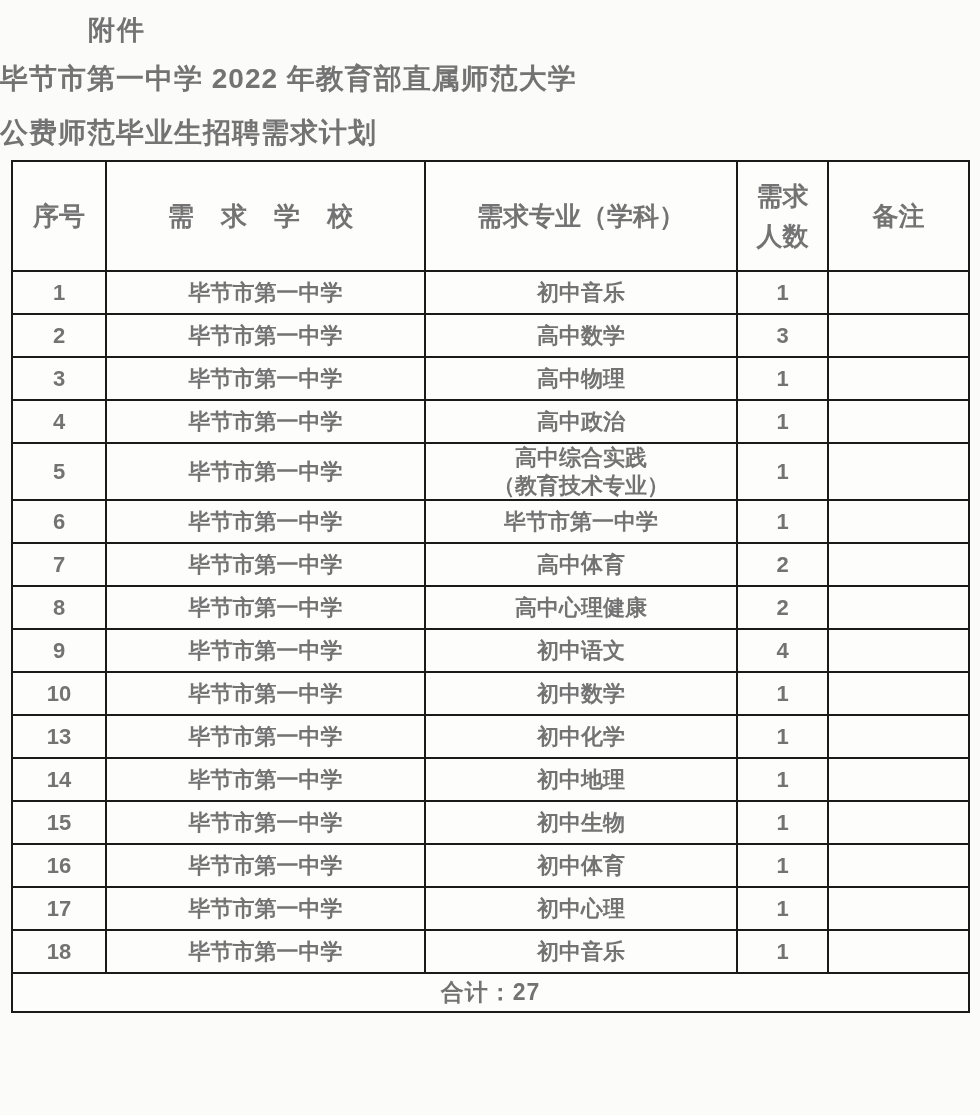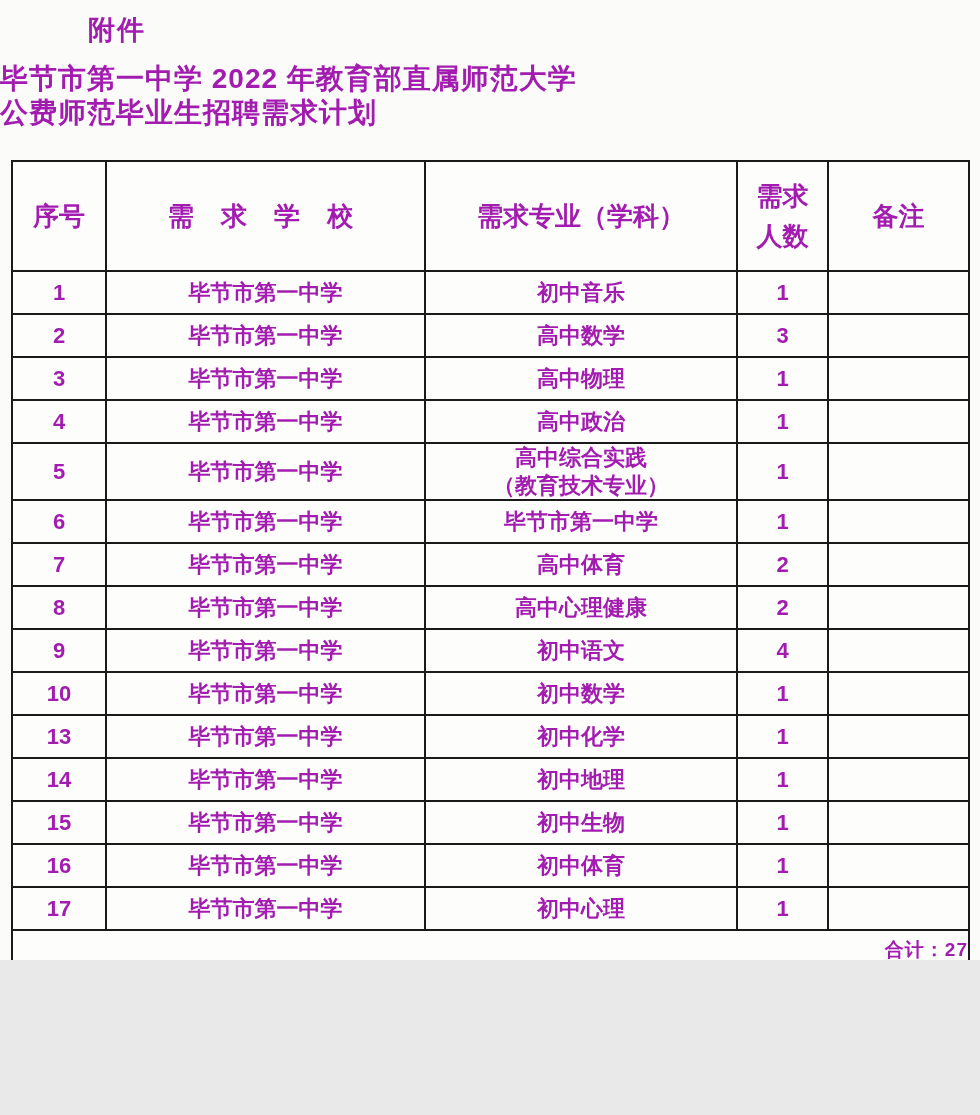--- a/index.html
+++ b/index.html
@@ -3,44 +3,44 @@
 <meta charset="utf-8">
 <style>
   html, body {
     margin: 0;
     padding: 0;
     background: #e9e9e9;
   }
   .page {
     position: relative;
     width: 980px;
-    height: 960px;
+    height: 1115px;
     margin: 0 auto;
     background: #fbfbfa;
-    color: #a21caf;
+    color: #737373;
     font-family: "Liberation Sans", "DejaVu Sans", sans-serif;
     font-weight: 700;
     overflow: hidden;
   }
   .attachment {
     position: absolute;
     left: 88px;
     top: 12px;
     font-size: 27px;
     letter-spacing: 2px;
   }
   .title-line {
     position: absolute;
     left: 0;
     width: 100%;
     font-size: 28px;
     letter-spacing: 1px;
   }
   .title-line.l1 { top: 60px; }
-  .title-line.l2 { top: 94px; }
+  .title-line.l2 { top: 114px; }
 
   table.req-table {
     position: absolute;
     left: 11px;
     top: 160px;
     width: 957px;
     border-collapse: collapse;
     table-layout: fixed;
     background: #fdfdfc;
   }
@@ -62,23 +62,22 @@
   .req-table tbody td {
     height: 41px;
     font-size: 22px;
     line-height: 1.25;
   }
   .req-table tbody td.c-subject { font-size: 22px; }
   .req-table tbody td.c-no,
   .req-table tbody td.c-count { font-size: 22px; }
   .req-table tfoot td {
     height: 37px;
-    font-size: 19px;
+    font-size: 23px;
     letter-spacing: 1px;
-    text-align: right;
   }
 </style>
 </head>
 <body>
 
 <div class="page">
 
   <div class="attachment">附件</div>
 
   <div class="title-line l1">毕节市第一中学 2022 年教育部直属师范大学</div>
@@ -203,20 +202,27 @@
           <td class="c-count">1</td>
           <td class="c-remark"></td>
         </tr>
         <tr>
           <td class="c-no">17</td>
           <td class="c-school">毕节市第一中学</td>
           <td class="c-subject">初中心理</td>
           <td class="c-count">1</td>
           <td class="c-remark"></td>
         </tr>
+        <tr>
+          <td class="c-no">18</td>
+          <td class="c-school">毕节市第一中学</td>
+          <td class="c-subject">初中音乐</td>
+          <td class="c-count">1</td>
+          <td class="c-remark"></td>
+        </tr>
       </tbody>
     <tfoot>
       <tr>
         <td colspan="5">合计：27</td>
       </tr>
     </tfoot>
   </table>
 
 </div>
 

